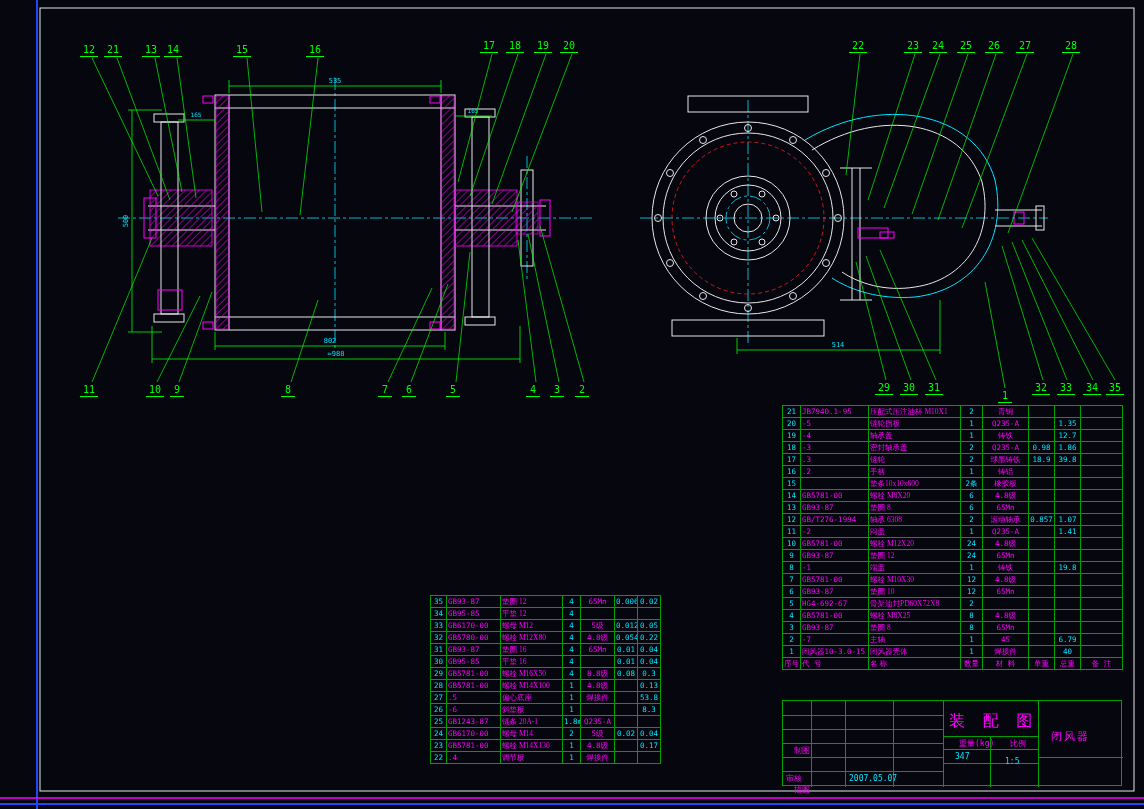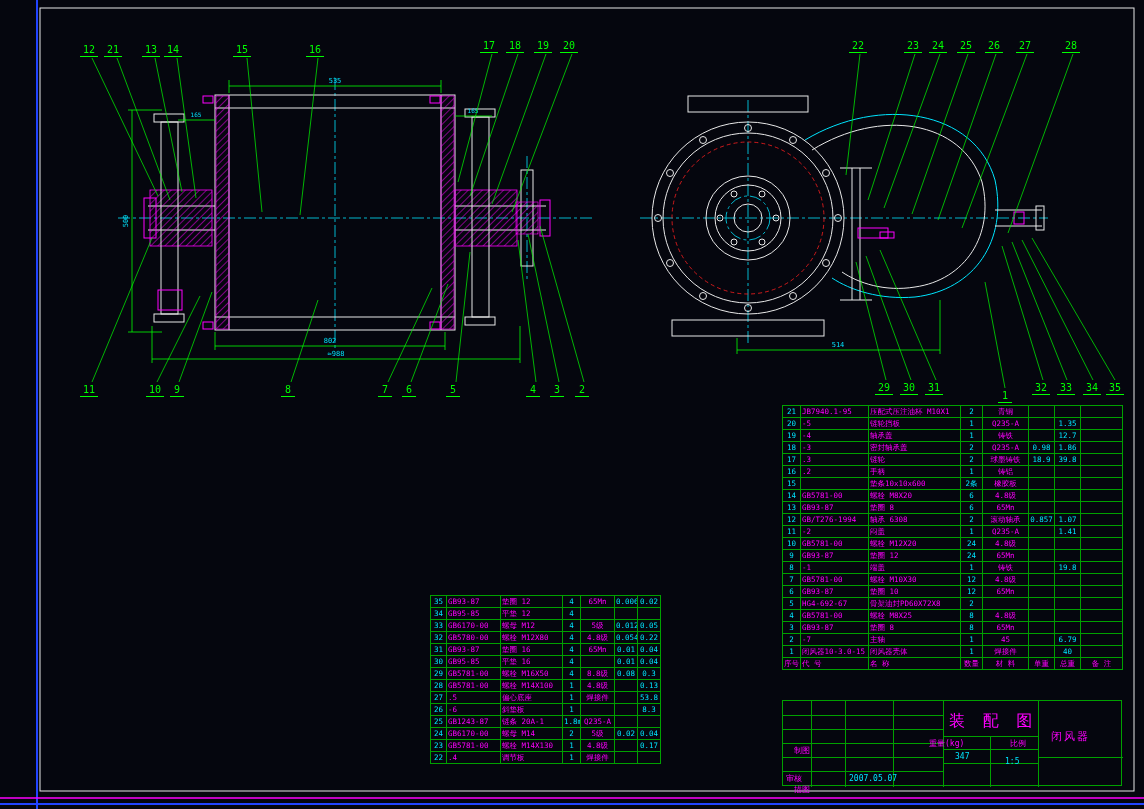--- a/index.html
+++ b/index.html
@@ -15,21 +15,21 @@
   .r  { stroke:#ff2020; fill:none; stroke-width:0.8; stroke-dasharray:4 3; }
   .dim { fill:#00e5ff; font-size:7px; text-anchor:middle; font-family:"DejaVu Sans Mono",monospace; }
   .dim.small { font-size:6px; }
   .callout { position:absolute; color:#00ff00; font-size:10px; line-height:12px;
              border-bottom:1px solid #00ff00; padding:0 3px; text-align:center; min-width:14px; }
   table.bom { position:absolute; border-collapse:collapse; table-layout:fixed; }
   .bom td { border:1px solid #00a000; height:12px; font-size:7.5px; line-height:9px;
             padding:0 1px; overflow:hidden; white-space:nowrap; }
   .bom .col0 { color:#00e5ff; text-align:center; }
   .bom .col1 { color:#ff00ff; }
-  .bom .col2 { color:#ff00ff; }
+  .bom .col2 { color:#ff00ff;font-family:Liberation Serif, serif; }
   .bom .col3 { color:#00e5ff; text-align:center; }
   .bom .col4 { color:#ff00ff; text-align:center; }
   .bom .col5 { color:#00e5ff; text-align:center; }
   .bom .col6 { color:#00e5ff; text-align:center; }
   .bom .col7 { color:#ff00ff; text-align:center; }
   tbody.hdr td { color:#ff00ff !important; text-align:left; }
   #bom-left  { left:430px; top:595px; width:230px; }
   #bom-right { left:782px; top:405px; width:340px; }
   .titleblock { position:absolute; left:782px; top:700px; width:340px; height:86px;
                 border:1px solid #00a000; }
@@ -650,21 +650,21 @@
     <div class="tb-line" style="left:62px;top:0;width:1px;height:86px;"></div>
     <div class="tb-line" style="left:110px;top:0;width:1px;height:86px;"></div>
     <div class="tb-line" style="left:160px;top:35px;width:95px;height:1px;"></div>
     <div class="tb-line" style="left:160px;top:48px;width:95px;height:1px;"></div>
     <div class="tb-line" style="left:160px;top:62px;width:95px;height:1px;"></div>
     <div class="tb-line" style="left:207px;top:35px;width:1px;height:51px;"></div>
     <div class="tb-line" style="left:255px;top:56px;width:85px;height:1px;"></div>
 
     <span class="tb-text big" style="left:166px;top:10px;">装 配 图</span>
     <span class="tb-text" style="left:268px;top:28px;font-size:11px;letter-spacing:2px;">闭风器</span>
-    <span class="tb-text sm" style="left:146px;top:37px;">重量(kg)</span>
+    <span class="tb-text sm" style="left:176px;top:37px;">重量(kg)</span>
     <span class="tb-text sm" style="left:227px;top:37px;">比例</span>
     <span class="tb-text cyan" style="left:172px;top:51px;">347</span>
     <span class="tb-text cyan" style="left:222px;top:56px;">1:5</span>
     <span class="tb-text sm" style="left:3px;top:44px;margin-left:8px;">制图</span>
     <span class="tb-text sm" style="left:11px;top:58px;margin-top:25px;">描图</span>
     <span class="tb-text sm" style="left:3px;top:72px;">审核</span>
     <span class="tb-text cyan" style="left:66px;top:73px;">2007.05.07</span>
   </div>
 
 </div>

